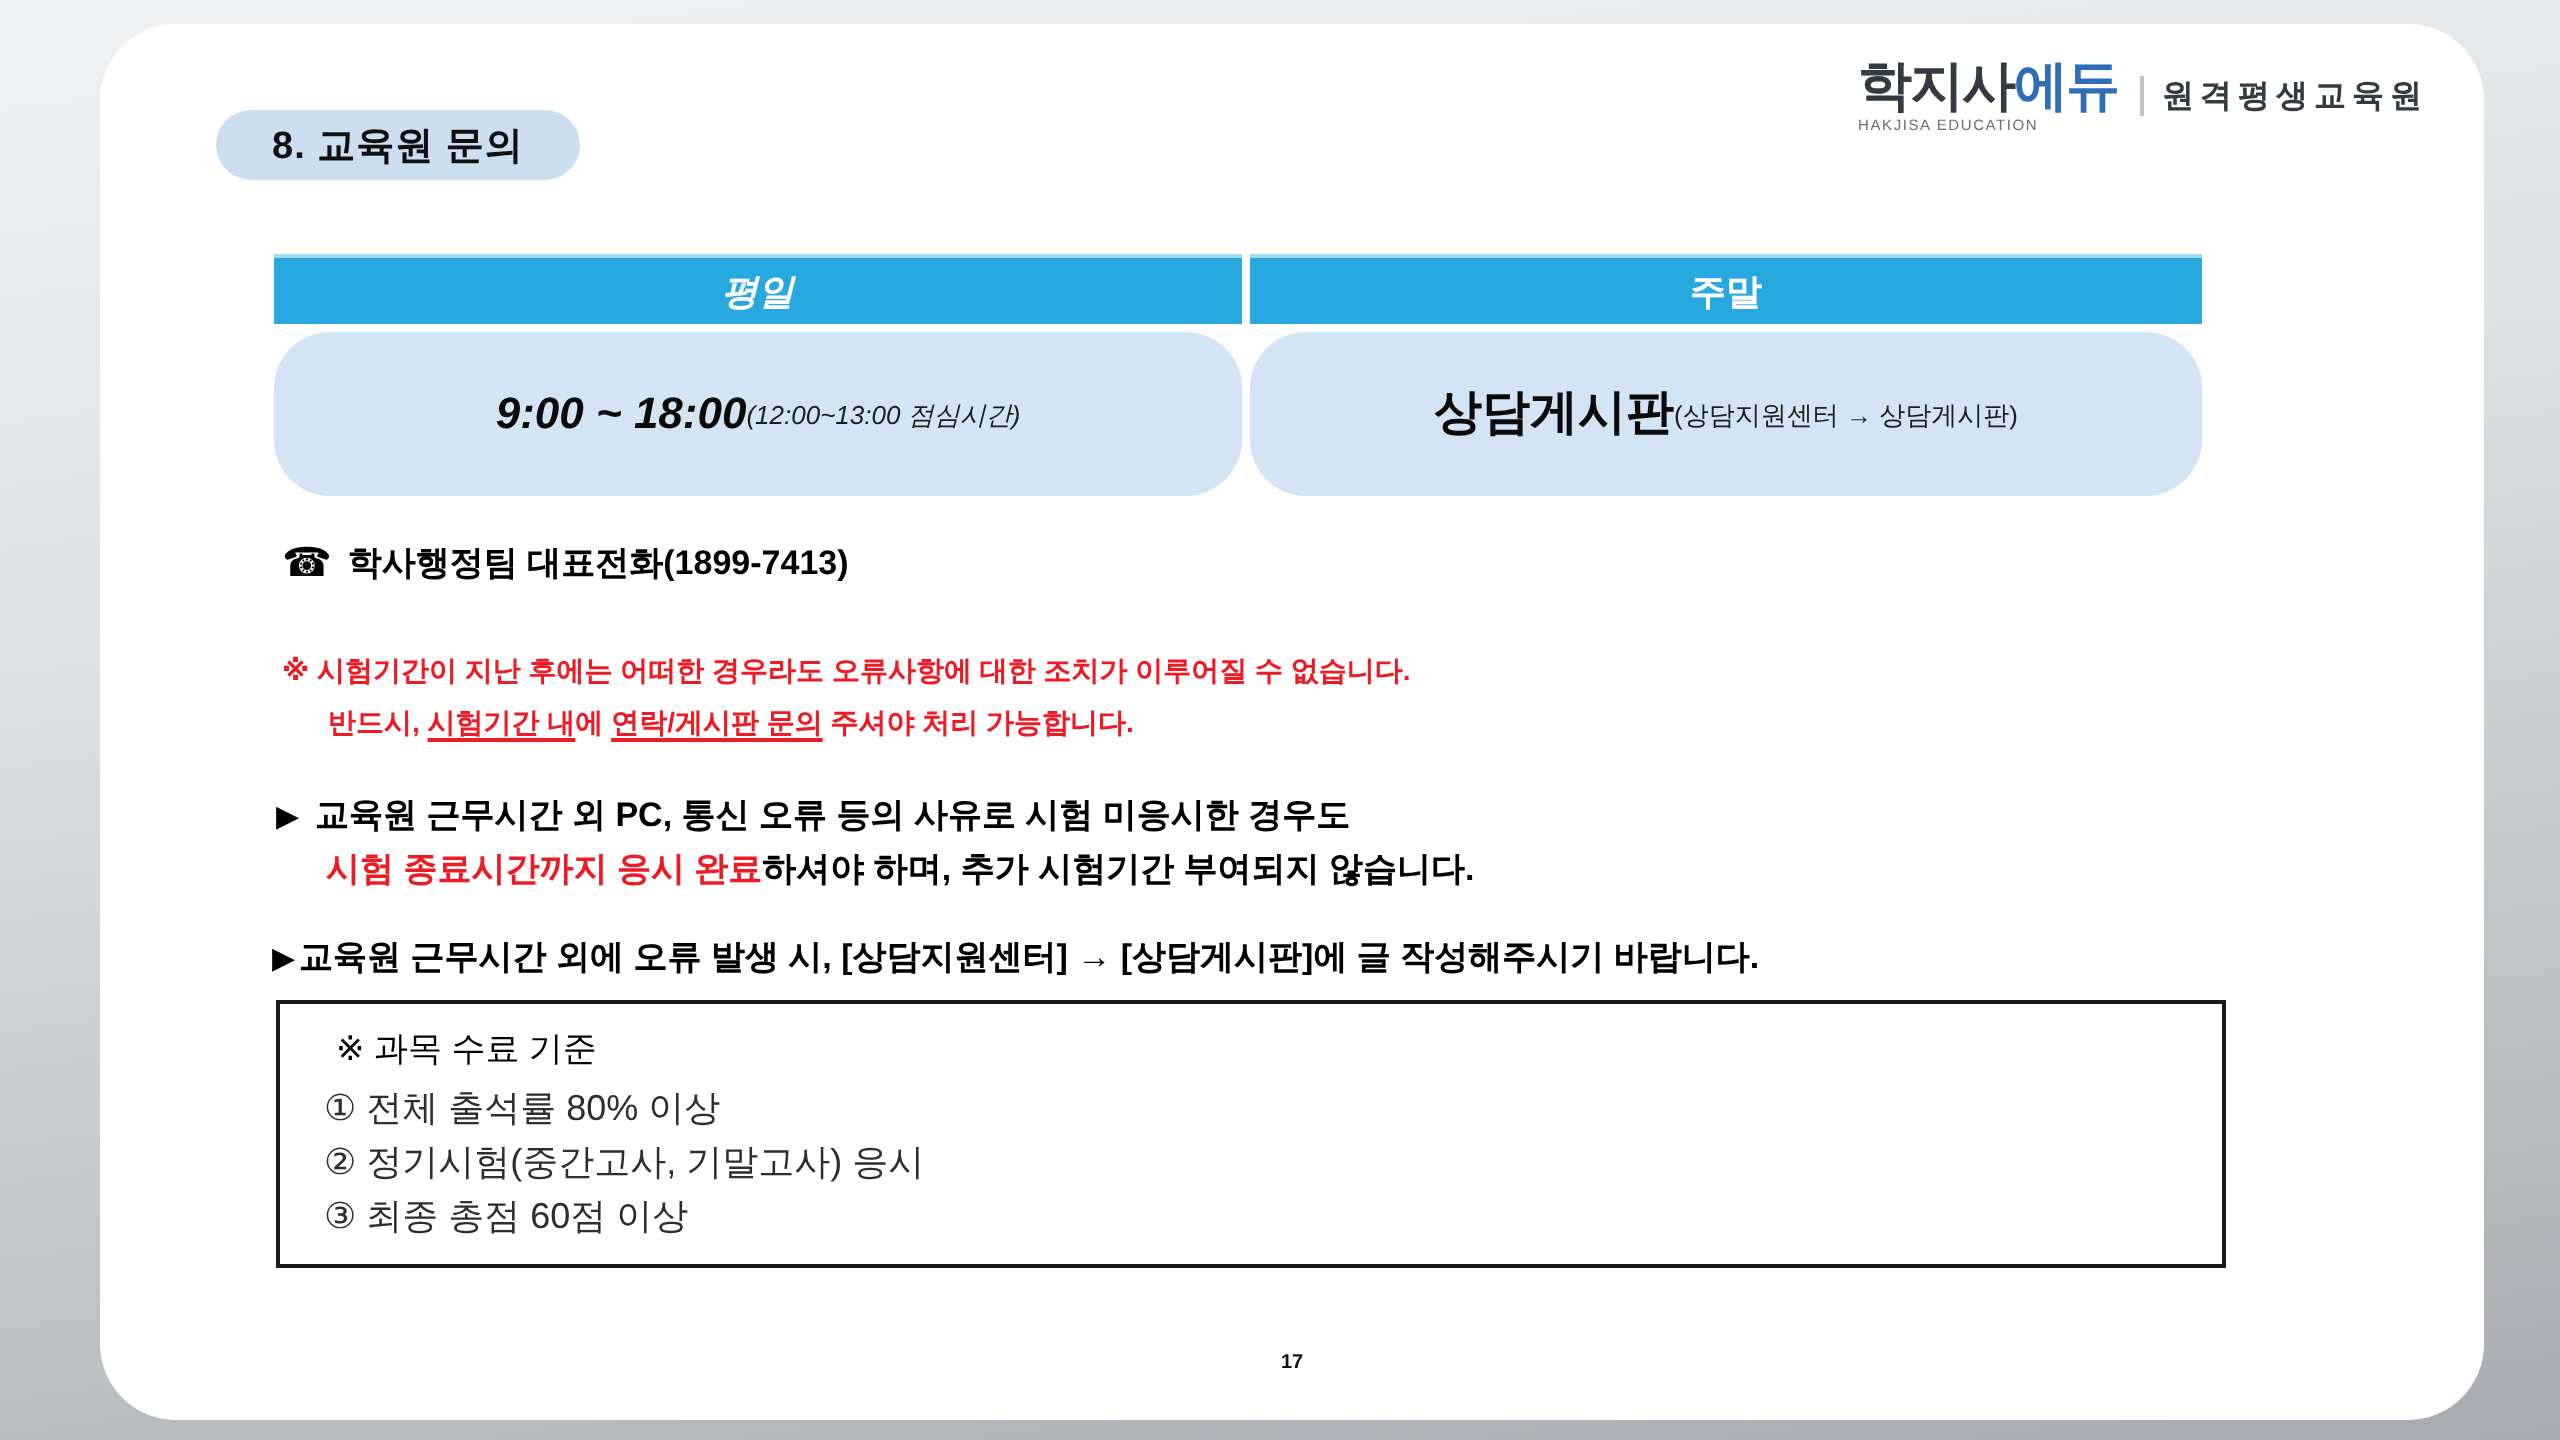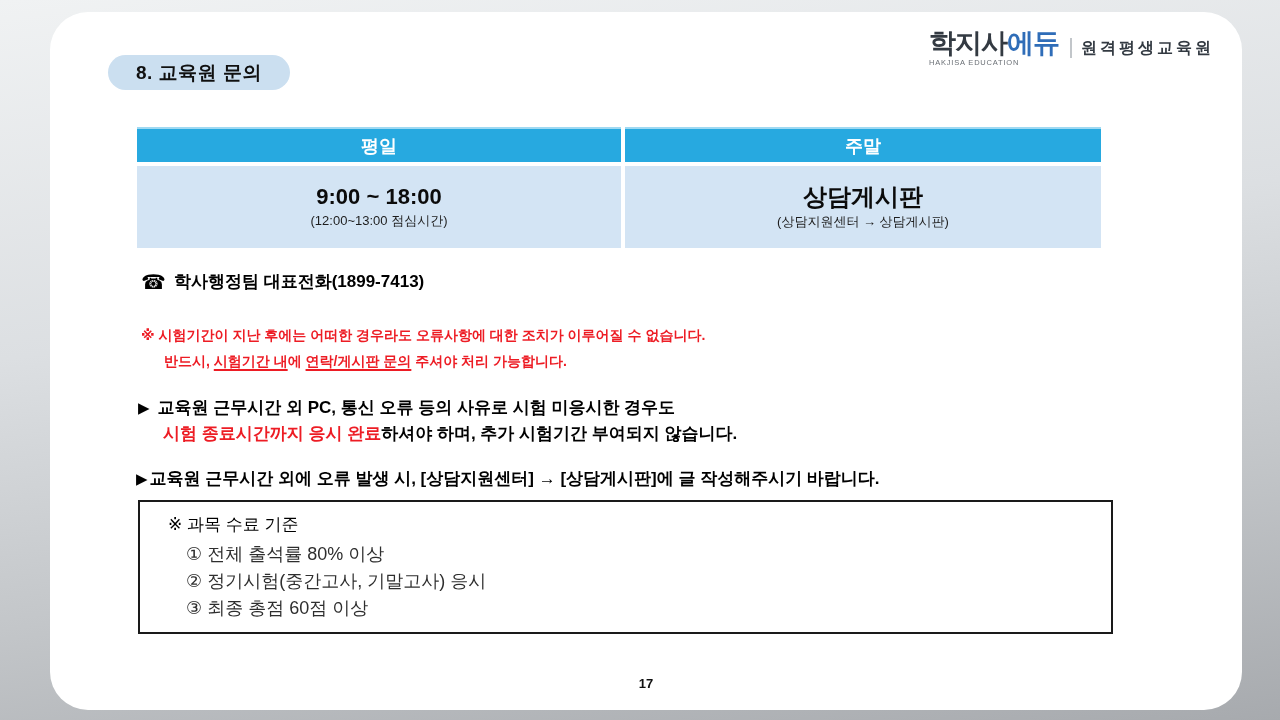--- a/index.html
+++ b/index.html
@@ -34,23 +34,23 @@
   .tr{display:flex;gap:4px;}
   .tr.head{height:35px;}
   .tr.body{height:82px;margin-top:4px;}
   .th{
     background:var(--header-blue,#27a9e0);color:#ffffff;font-size:18px;font-weight:bold;
     display:flex;align-items:center;justify-content:center;
     border-top:2px solid #9fd9f2;
   }
   .td{
     background:var(--cell-blue,#d3e4f4);color:#111;
-    display:flex;flex-direction:column;align-items:center;justify-content:center;
+    display:flex;flex-direction:row;align-items:center;justify-content:center;border-radius:28px;
   }
-  .col-a{width:484px;}
+  .col-a{width:484px;font-style:italic;}
   .col-b{width:476px;}
   .cell-main{font-size:22px;font-weight:bold;color:#0b0b0b;line-height:1.2;}
   .col-b .cell-main{font-size:24px;}
   .cell-sub{font-size:13px;color:#1d1d1d;margin-top:2px;}
   
   .phone-line{
     position:absolute;left:141px;top:270px;display:flex;align-items:center;
     font-size:17px;font-weight:bold;color:#000;
   }
   .phone-icon{font-size:20px;margin-right:8px;line-height:1;}
@@ -73,25 +73,25 @@
     position:absolute;left:136px;top:466px;
     color:#000;font-size:17px;font-weight:bold;line-height:26px;display:flex;align-items:baseline;
   }
   .bullet2 .marker{margin-right:2px;font-size:15px;}
   
   .completion-box{
     position:absolute;left:138px;top:500px;width:971px;height:130px;
     border:2px solid #1a1a1a;background:#fff;box-sizing:content-box;
   }
   .box-title{font-size:17px;font-weight:normal;color:#000;margin:11px 0 5px 28px;}
-  .box-item{font-size:18px;font-weight:normal;color:#2e2e2e;line-height:27px;margin-left:46px;}
+  .box-item{font-size:18px;font-weight:normal;color:#2e2e2e;line-height:27px;margin-left:22px;}
   
   .page-number{
     position:absolute;left:50px;top:676px;width:1192px;text-align:center;
-    font-size:13px;font-weight:bold;color:#111;
+    font-size:10px;font-weight:bold;color:#111;
   }
 </style>
 </head>
 <body>
 
 <div class="canvas">
   <div class="slide"></div>
 
   <div class="badge">
     <span>8. 교육원 문의</span>

